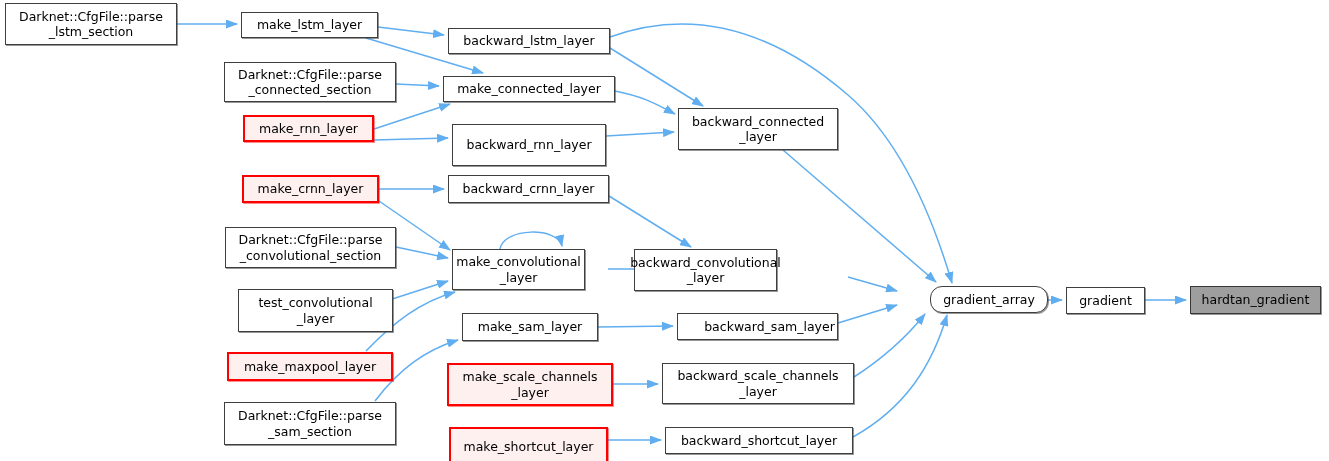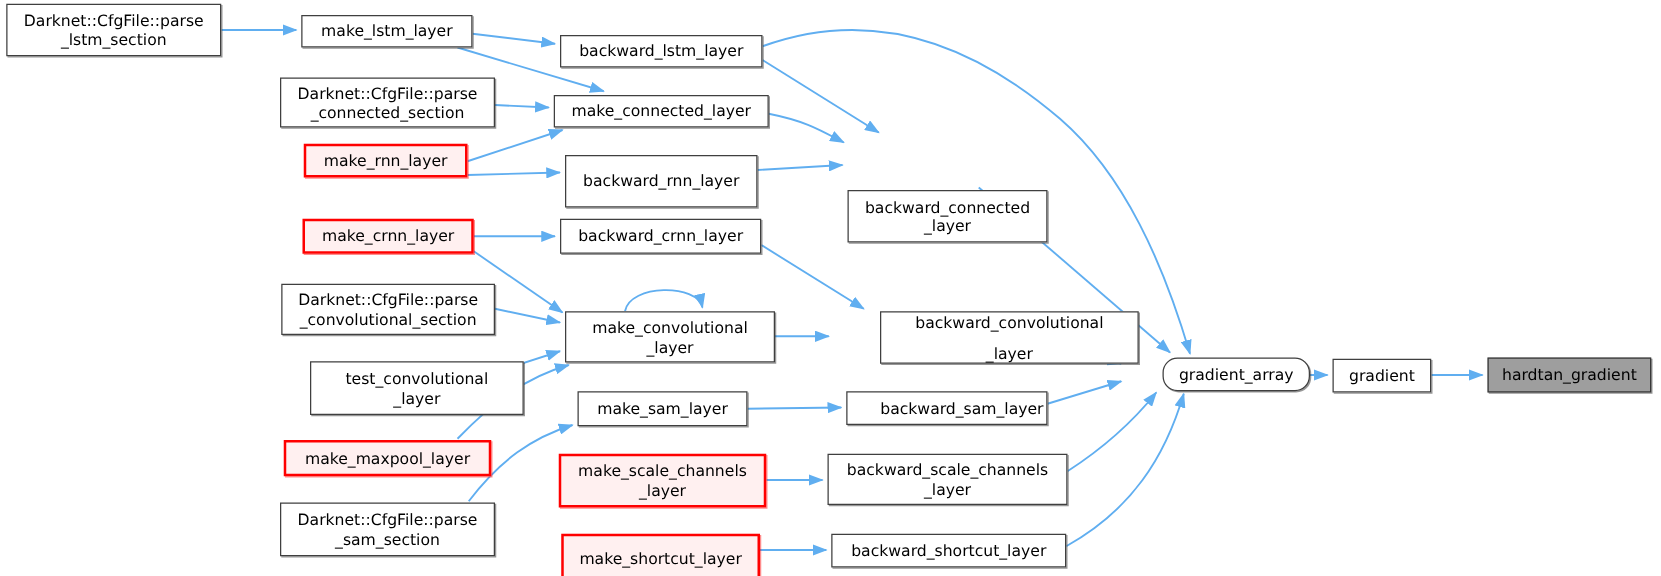--- a/index.html
+++ b/index.html
@@ -94,60 +94,60 @@
       </div>
       <div class="node" style="left: 443px; top: 76px; width: 172px; height: 26px; justify-content: center;">
         <span>make_connected_layer</span>
       </div>
       <div class="node red" style="left: 243px; top: 115px; width: 131px; height: 27px;">
         <span>make_rnn_layer</span>
       </div>
       <div class="node" style="left: 452px; top: 124px; width: 154px; height: 42px; align-items: center;">
         <span>backward_rnn_layer</span>
       </div>
-      <div class="node" style="left: 678px; top: 108px; width: 160px; height: 42px; margin-top: 44px;">
+      <div class="node" style="left: 678px; top: 108px; width: 160px; height: 42px;">
         <span>backward_connected</span>
         <span>_layer</span>
       </div>
       <div class="node red" style="left: 242px; top: 175px; width: 137px; height: 28px;">
         <span>make_crnn_layer</span>
       </div>
       <div class="node" style="left: 448px; top: 175px; width: 161px; height: 28px;">
         <span>backward_crnn_layer</span>
       </div>
       <div class="node" style="left: 225px; top: 227px; width: 171px; height: 41px;">
         <span>Darknet::CfgFile::parse</span>
         <span>_convolutional_section</span>
       </div>
-      <div class="node" style="left: 452px; top: 249px; width: 168px; height: 41px;">
+      <div class="node" style="left: 452px; top: 249px; width: 133px; height: 41px;">
         <span>make_convolutional</span>
         <span>_layer</span>
       </div>
-      <div class="node" style="left: 248px; top: 289px; width: 171px; height: 43px;">
+      <div class="node" style="left: 238px; top: 289px; width: 155px; height: 43px;">
         <span>test_convolutional</span>
         <span>_layer</span>
       </div>
       <div class="node red" style="left: 227px; top: 352px; width: 166px; height: 29px;">
         <span>make_maxpool_layer</span>
       </div>
       <div class="node" style="left: 224px; top: 402px; width: 172px; height: 43px;">
         <span>Darknet::CfgFile::parse</span>
         <span>_sam_section</span>
       </div>
       <div class="node" style="left: 462px; top: 313px; width: 136px; height: 28px;">
         <span>make_sam_layer</span>
       </div>
       <div class="node red" style="left: 447px; top: 363px; width: 166px; height: 43px;">
         <span>make_scale_channels</span>
         <span>_layer</span>
       </div>
       <div class="node red" style="left: 449px; top: 427px; width: 159px; height: 40px;">
         <span>make_shortcut_layer</span>
       </div>
-      <div class="node" style="left: 704px; top: 249px; width: 207px; height: 42px; justify-content: space-between;">
+      <div class="node" style="left: 634px; top: 249px; width: 143px; height: 42px;">
         <span>backward_convolutional</span>
         <span>_layer</span>
       </div>
       <div class="node" style="left: 677px; top: 313px; width: 161px; height: 27px; padding-left: 24px;">
         <span>backward_sam_layer</span>
       </div>
       <div class="node" style="left: 662px; top: 363px; width: 192px; height: 41px;">
         <span>backward_scale_channels</span>
         <span>_layer</span>
       </div>

